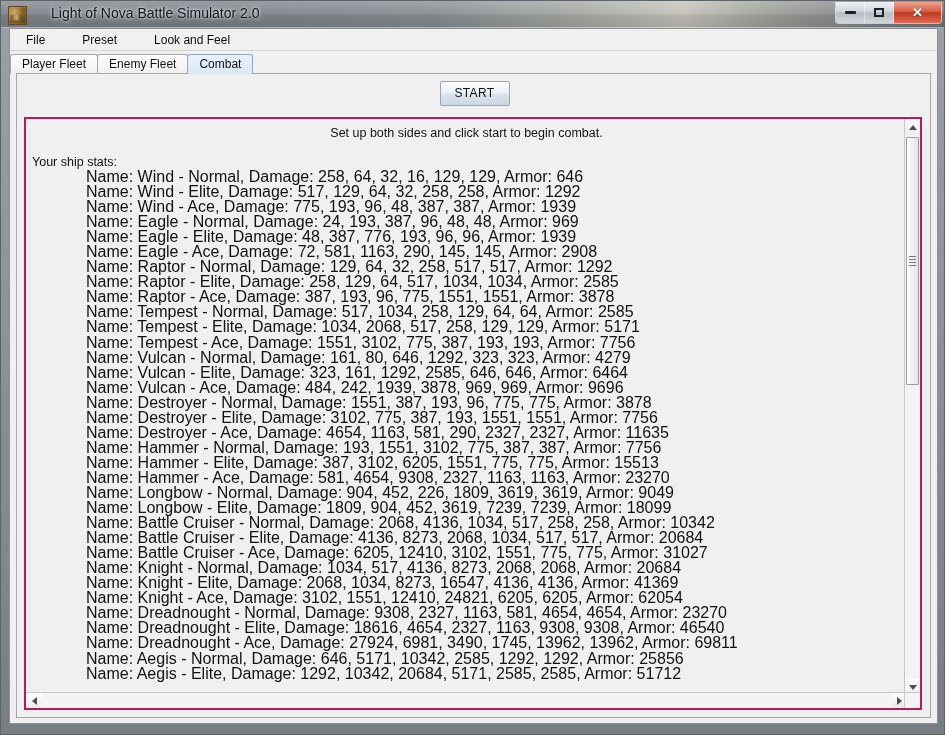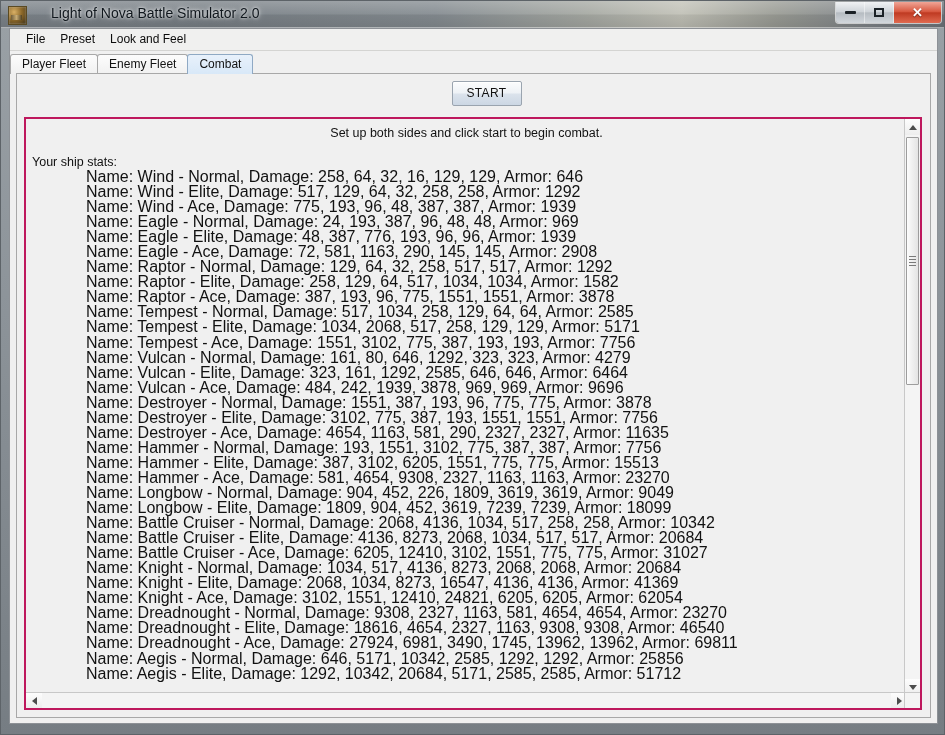--- a/index.html
+++ b/index.html
@@ -117,27 +117,28 @@
   }
 
   
   #menubar {
     position: absolute;
     left: 0; top: 0;
     width: 927px; height: 22px;
     background: #f0f0ef;
     border-bottom: 1px solid #d4d4d2;
     display: flex;
+    align-items: center;
     box-sizing: border-box;
   }
   .menu-item {
     font-size: 12px;
     color: #0c0c0c;
     padding: 3px 7px 3px 7px;
-    margin-left: 1px;
+    margin-left: 23px;
     white-space: nowrap;
   }
   .menu-item:first-child { margin-left: 9px; }
 
   
   #tabstrip {
     position: absolute;
     left: 0; top: 23px;
     width: 927px; height: 22px;
     display: flex;
@@ -171,21 +172,21 @@
     left: 6px; top: 44px;
     width: 915px; height: 645px;
     background: #f0f0f0;
     border: 1px solid #a8a8a8;
     box-sizing: border-box;
   }
 
   
   #startrow {
     position: absolute;
-    left: 13px; top: 0;
+    left: 1px; top: 0;
     width: 913px; height: 38px;
     display: flex;
     align-items: center;
     justify-content: center;
     box-sizing: border-box;
     text-align: center;
   }
   #start-button {
     width: 70px; height: 25px;
     font-size: 12px;
@@ -377,21 +378,21 @@
           <div id="blankline"></div>
           <div id="stats-label">Your ship stats:</div>
           <div id="stat-lines">
               <div class="stat-line">Name: Wind - Normal, Damage: 258, 64, 32, 16, 129, 129, Armor: 646</div>
               <div class="stat-line">Name: Wind - Elite, Damage: 517, 129, 64, 32, 258, 258, Armor: 1292</div>
               <div class="stat-line">Name: Wind - Ace, Damage: 775, 193, 96, 48, 387, 387, Armor: 1939</div>
               <div class="stat-line">Name: Eagle - Normal, Damage: 24, 193, 387, 96, 48, 48, Armor: 969</div>
               <div class="stat-line">Name: Eagle - Elite, Damage: 48, 387, 776, 193, 96, 96, Armor: 1939</div>
               <div class="stat-line">Name: Eagle - Ace, Damage: 72, 581, 1163, 290, 145, 145, Armor: 2908</div>
               <div class="stat-line">Name: Raptor - Normal, Damage: 129, 64, 32, 258, 517, 517, Armor: 1292</div>
-              <div class="stat-line">Name: Raptor - Elite, Damage: 258, 129, 64, 517, 1034, 1034, Armor: 1582</div>
+              <div class="stat-line">Name: Raptor - Elite, Damage: 258, 129, 64, 517, 1034, 1034, Armor: 2585</div>
               <div class="stat-line">Name: Raptor - Ace, Damage: 387, 193, 96, 775, 1551, 1551, Armor: 3878</div>
               <div class="stat-line">Name: Tempest - Normal, Damage: 517, 1034, 258, 129, 64, 64, Armor: 2585</div>
               <div class="stat-line">Name: Tempest - Elite, Damage: 1034, 2068, 517, 258, 129, 129, Armor: 5171</div>
               <div class="stat-line">Name: Tempest - Ace, Damage: 1551, 3102, 775, 387, 193, 193, Armor: 7756</div>
               <div class="stat-line">Name: Vulcan - Normal, Damage: 161, 80, 646, 1292, 323, 323, Armor: 4279</div>
               <div class="stat-line">Name: Vulcan - Elite, Damage: 323, 161, 1292, 2585, 646, 646, Armor: 6464</div>
               <div class="stat-line">Name: Vulcan - Ace, Damage: 484, 242, 1939, 3878, 969, 969, Armor: 9696</div>
               <div class="stat-line">Name: Destroyer - Normal, Damage: 1551, 387, 193, 96, 775, 775, Armor: 3878</div>
               <div class="stat-line">Name: Destroyer - Elite, Damage: 3102, 775, 387, 193, 1551, 1551, Armor: 7756</div>
               <div class="stat-line">Name: Destroyer - Ace, Damage: 4654, 1163, 581, 290, 2327, 2327, Armor: 11635</div>

